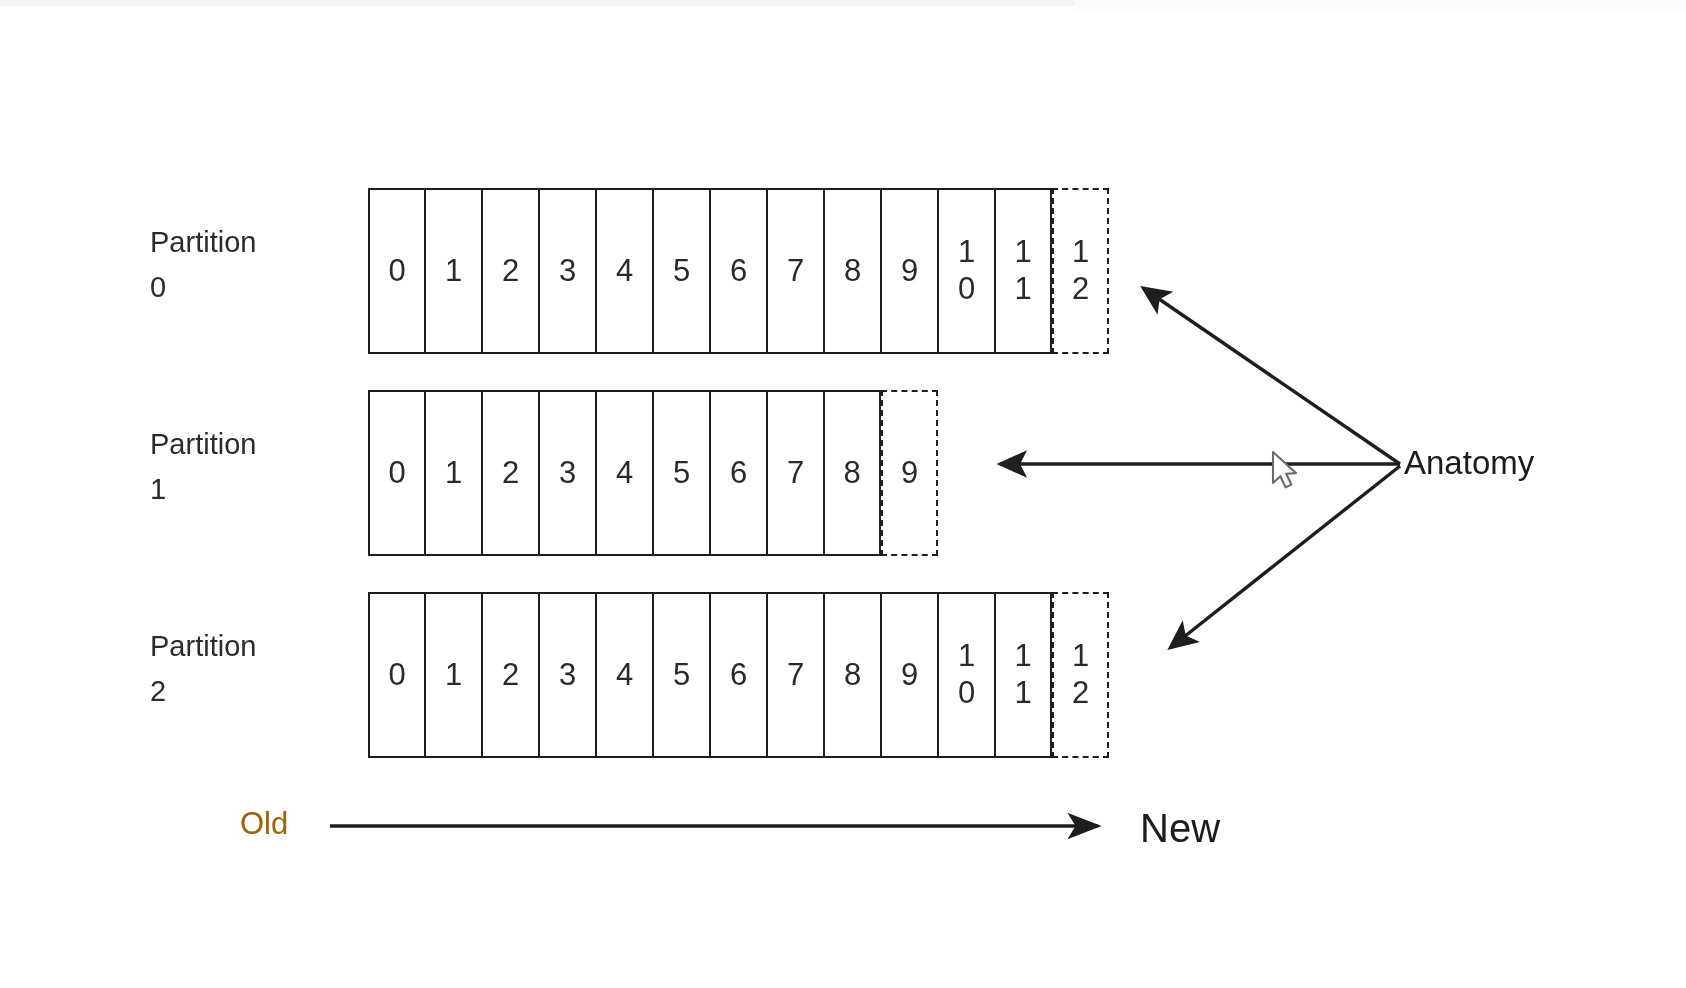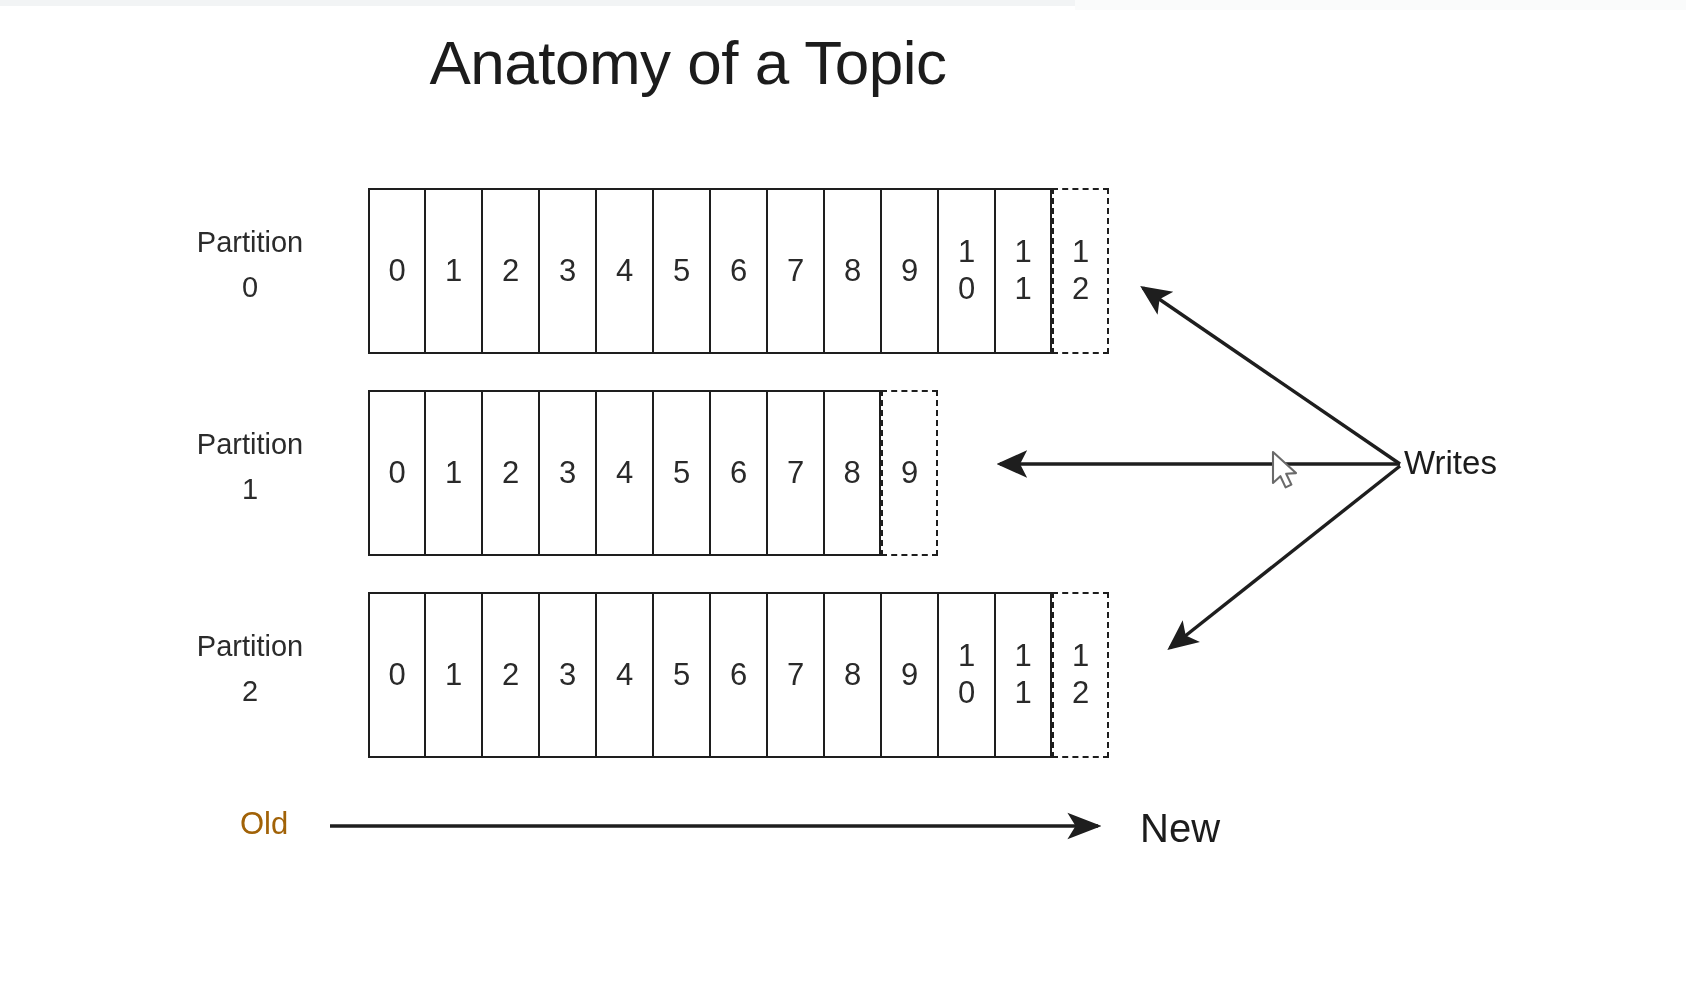--- a/index.html
+++ b/index.html
@@ -64,21 +64,20 @@
   }
   .partition-row.p0 { top: 188px; }
   .partition-row.p1 { top: 390px; }
   .partition-row.p2 { top: 592px; }
 
   .partition-label {
     position: absolute;
     left: 150px;
     top: 32px;
     width: 200px;
-    text-align: center;
     font-size: 29px;
     line-height: 1.55;
     color: #2b2b2b;
   }
   .partition-label .ln { display: block; }
 
   .log-strip {
     position: absolute;
     left: 368px;
     top: 0;
@@ -153,21 +152,20 @@
   }
 </style>
 </head>
 <body>
 
 <div class="top-band"></div>
 <div class="top-band-right"></div>
 
 <div id="slide">
 
-  <div class="title">Anatomy of a Topic</div>
 
   <div class="partition-row p0">
     <div class="partition-label">
       <span class="ln">Partition</span>
       <span class="ln">0</span>
     </div>
     <div class="log-strip">
       <div class="cell">
           <span>0</span>
         </div>
@@ -308,21 +306,21 @@
         </div>
       <div class="cell dashed">
           <span class="stack">
             <span>1</span>
             <span>2</span>
           </span>
         </div>
     </div>
   </div>
 
-  <div class="writes-label">Writes</div>
+  <div class="writes-label">Anatomy</div>
 
   <div class="axis-old">Old</div>
   <div class="axis-new">New</div>
 
   <svg id="overlay" viewBox="0 0 1686 988">
     <defs>
       <marker id="arrowhead" markerWidth="9" markerHeight="9" refX="8" refY="4.5" orient="auto" markerUnits="strokeWidth">
         <path d="M0,0.4 L9,4.5 L0,8.6 L2.1,4.5 Z" fill="#1e1e1e"></path>
       </marker>
       <marker id="arrowheadSmall" markerWidth="10" markerHeight="9" refX="9" refY="4.5" orient="auto" markerUnits="strokeWidth">

